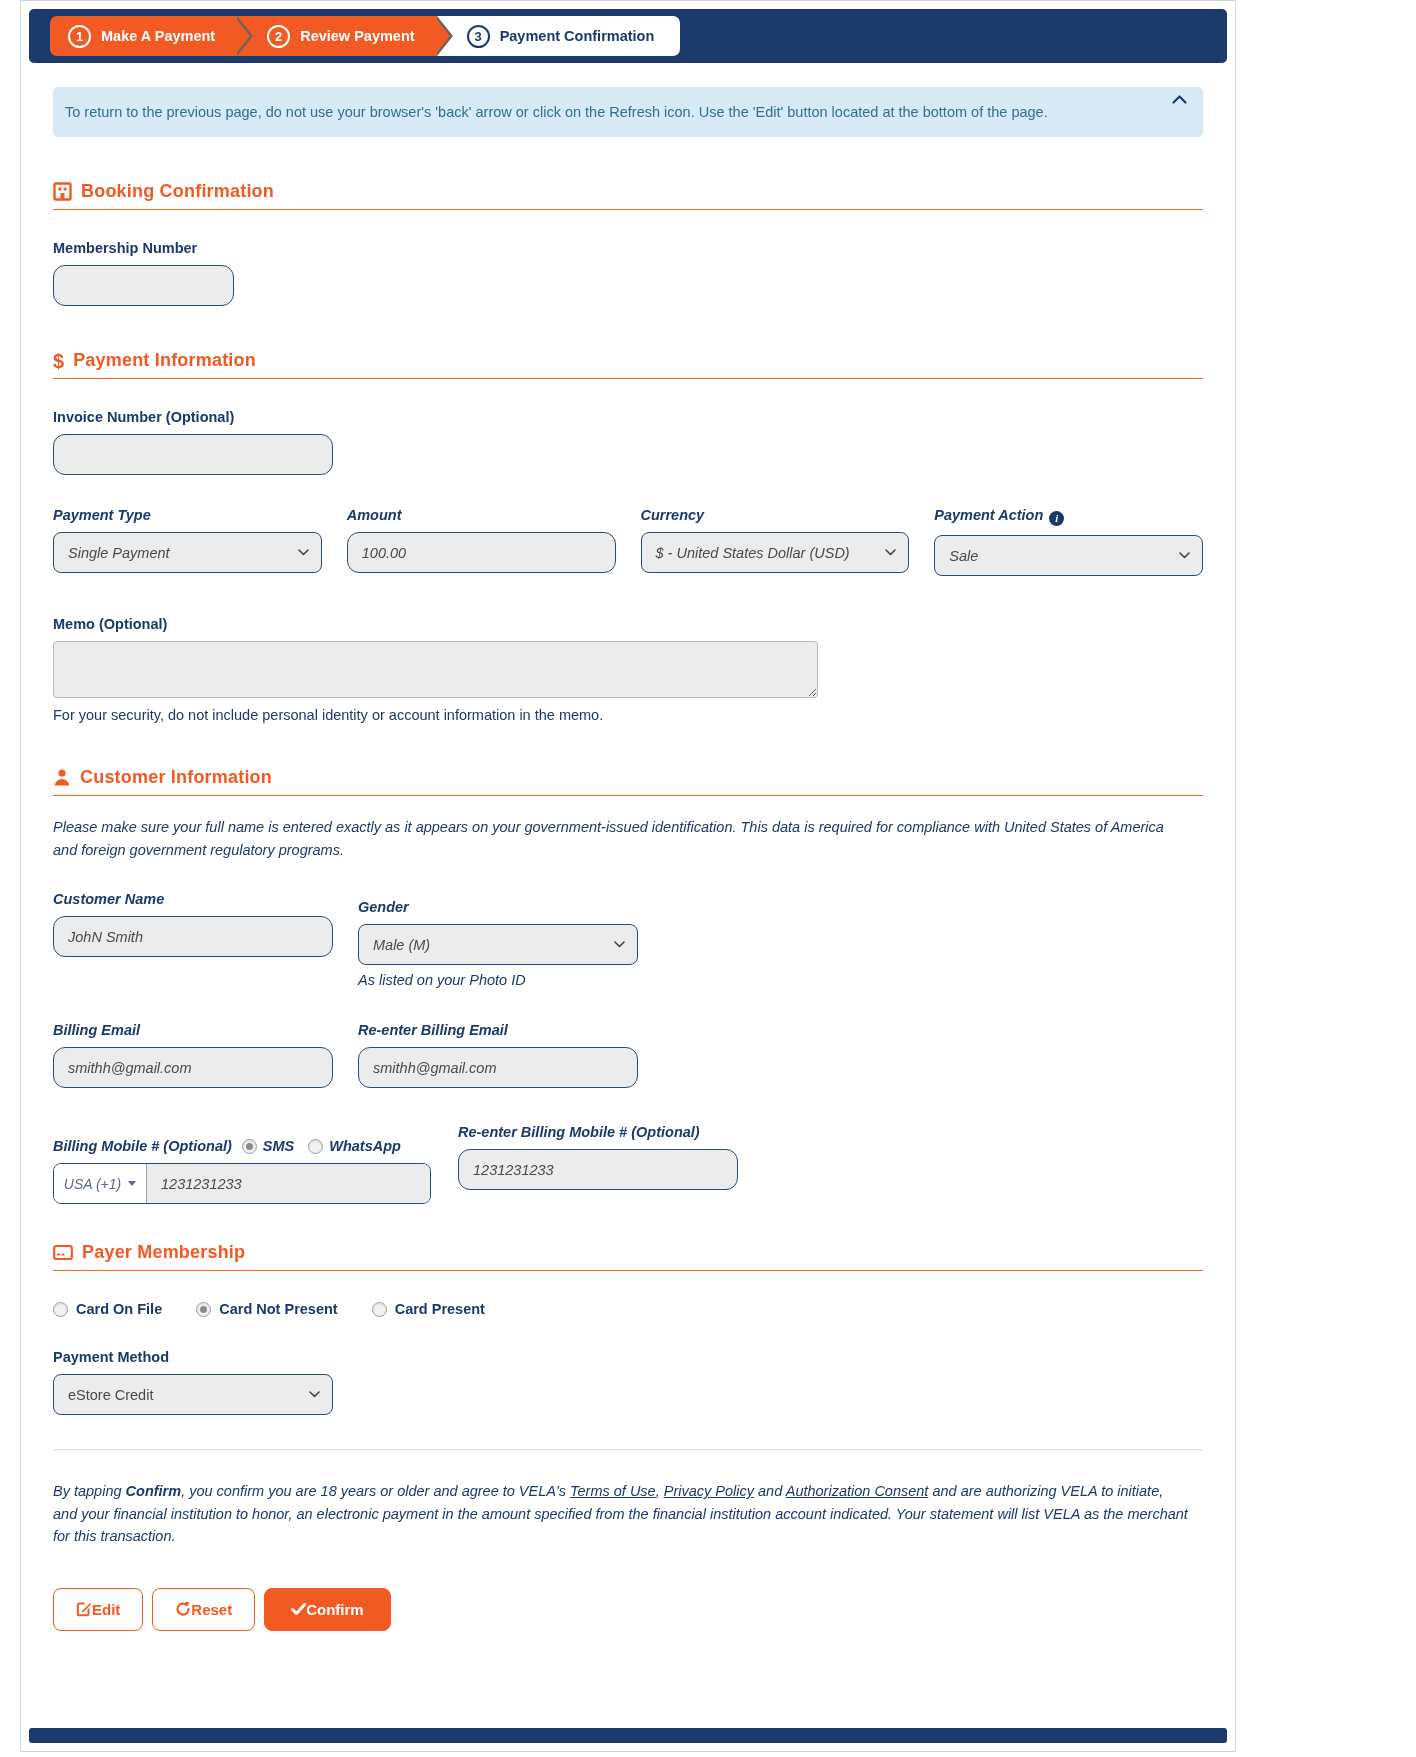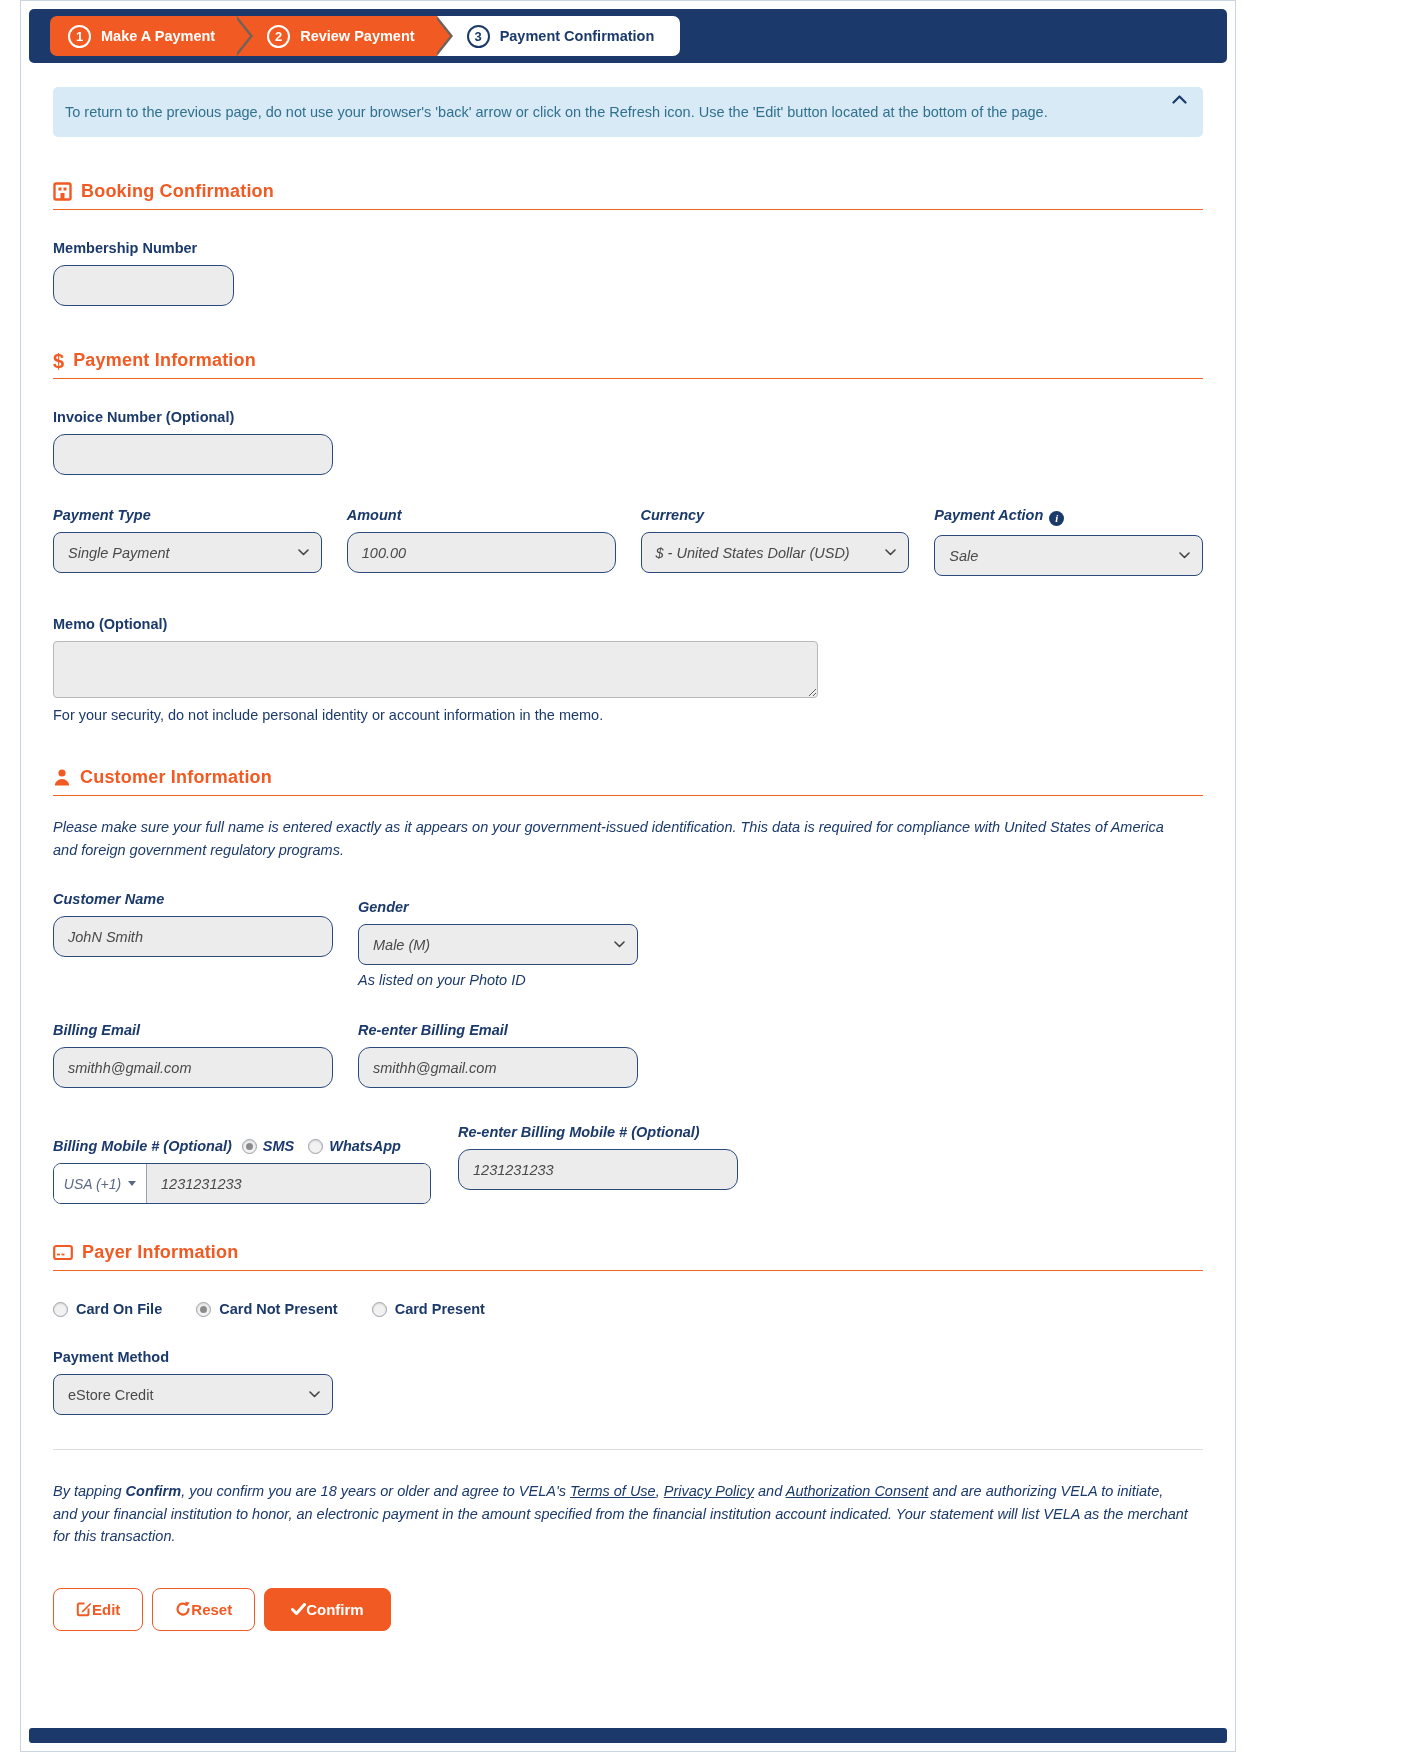--- a/index.html
+++ b/index.html
@@ -340,21 +340,21 @@
     </div>
 
     <div class="sec-head" style="margin-top:38px;">
       <span class="sec-icon">
         <svg width="20" height="17" viewBox="0 0 20 17">
             <rect x="1.2" y="2" width="17.6" height="13" rx="2" fill="none" stroke="currentColor" stroke-width="2.2"></rect>
             <line x1="4" y1="10.5" x2="7" y2="10.5" stroke="currentColor" stroke-width="1.8"></line>
             <line x1="8.5" y1="10.5" x2="11.5" y2="10.5" stroke="currentColor" stroke-width="1.8"></line>
           </svg>
       </span>
-      <h2>Payer Information</h2>
+      <h2>Payer Membership</h2>
     </div>
     <hr class="rule">
 
     <div class="payer-radios">
       <span class="radio"></span>
       <span class="radio-lbl">Card On File</span>
       <span class="gap"></span>
       <span class="radio checked"></span>
       <span class="radio-lbl">Card Not Present</span>
       <span class="gap"></span>

